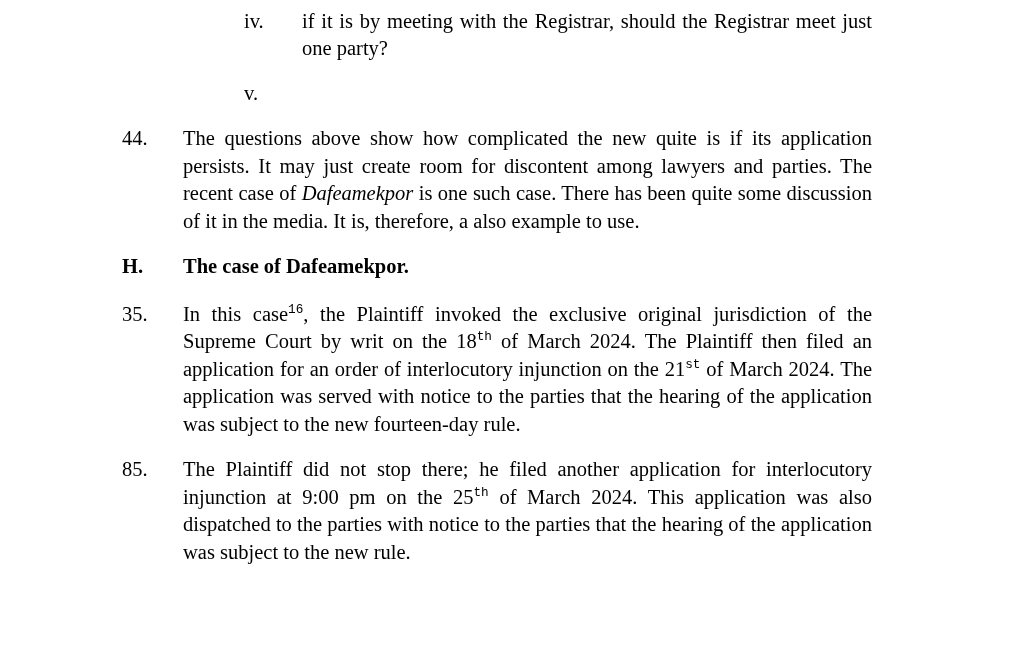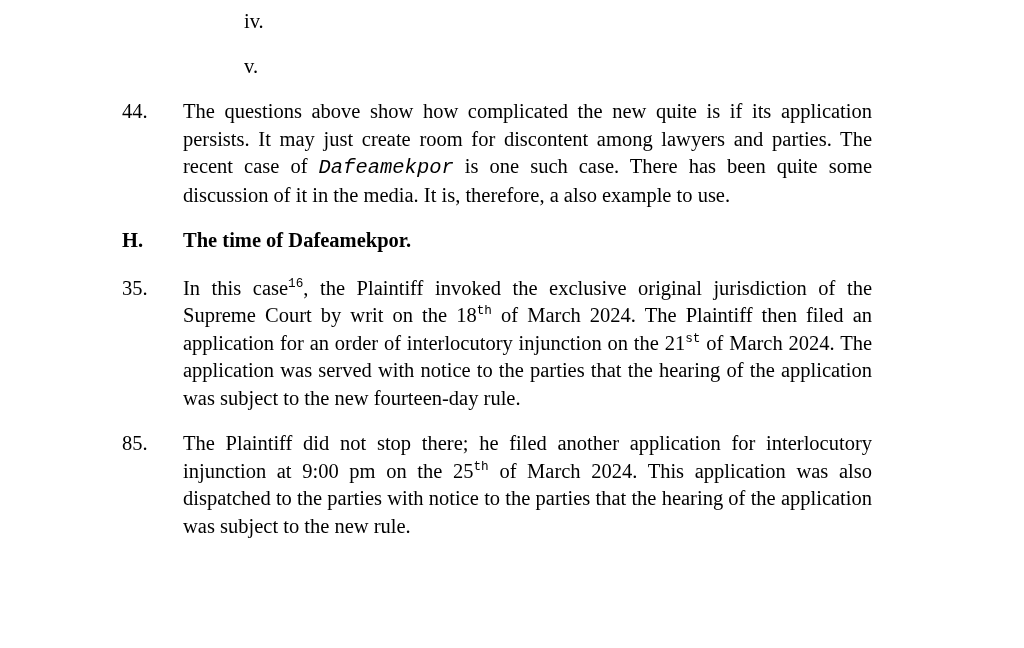--- a/index.html
+++ b/index.html
@@ -63,49 +63,50 @@
   .para.heading .para-number,
   .para.heading .para-body {
     font-weight: bold;
   }
   .para.heading {
     margin-bottom: 20px;
   }
   .para.heading .para-body {
     text-align: left;
   }
-  i { font-style: italic; font-family: Liberation Mono, monospace; }
+  i { font-style: italic; }
   sup {
     font-size: 0.62em;
     vertical-align: super;
     line-height: 0;
     font-family: Liberation Mono, monospace;
   }
 </style>
 </head>
 <body>
 
 <div class="page">
 
   <div class="roman-item">
     <div class="roman-marker">iv.</div>
+    <div class="roman-text">if it is by meeting with the Registrar, should the Registrar meet just one party?</div>
   </div>
 
   <div class="roman-item">
     <div class="roman-marker">v.</div>
   </div>
 
   <div class="para">
     <div class="para-number">44.</div>
     <div class="para-body"><span>The questions above show how complicated the new quite is if its application persists. It may just create room for discontent among lawyers and parties. The recent case of </span><i>Dafeamekpor</i><span> is one such case. There has been quite some discussion of it in the media. It is, therefore, a also example to use.</span></div>
   </div>
 
   <div class="para heading">
     <div class="para-number">H.</div>
-    <div class="para-body">The time of Dafeamekpor.</div>
+    <div class="para-body">The case of Dafeamekpor.</div>
   </div>
 
   <div class="para">
     <div class="para-number">35.</div>
     <div class="para-body"><span>In this case</span><sup>16</sup><span>, the Plaintiff invoked the exclusive original jurisdiction of the Supreme Court by writ on the 18</span><sup>th</sup><span> of March 2024. The Plaintiff then filed an application for an order of interlocutory injunction on the 21</span><sup>st</sup><span> of March 2024. The application was served with notice to the parties that the hearing of the application was subject to the new fourteen-day rule.</span></div>
   </div>
 
   <div class="para">
     <div class="para-number">85.</div>
     <div class="para-body"><span>The Plaintiff did not stop there; he filed another application for interlocutory injunction at 9:00 pm on the 25</span><sup>th</sup><span> of March 2024. This application was also dispatched to the parties with notice to the parties that the hearing of the application was subject to the new rule.</span></div>

